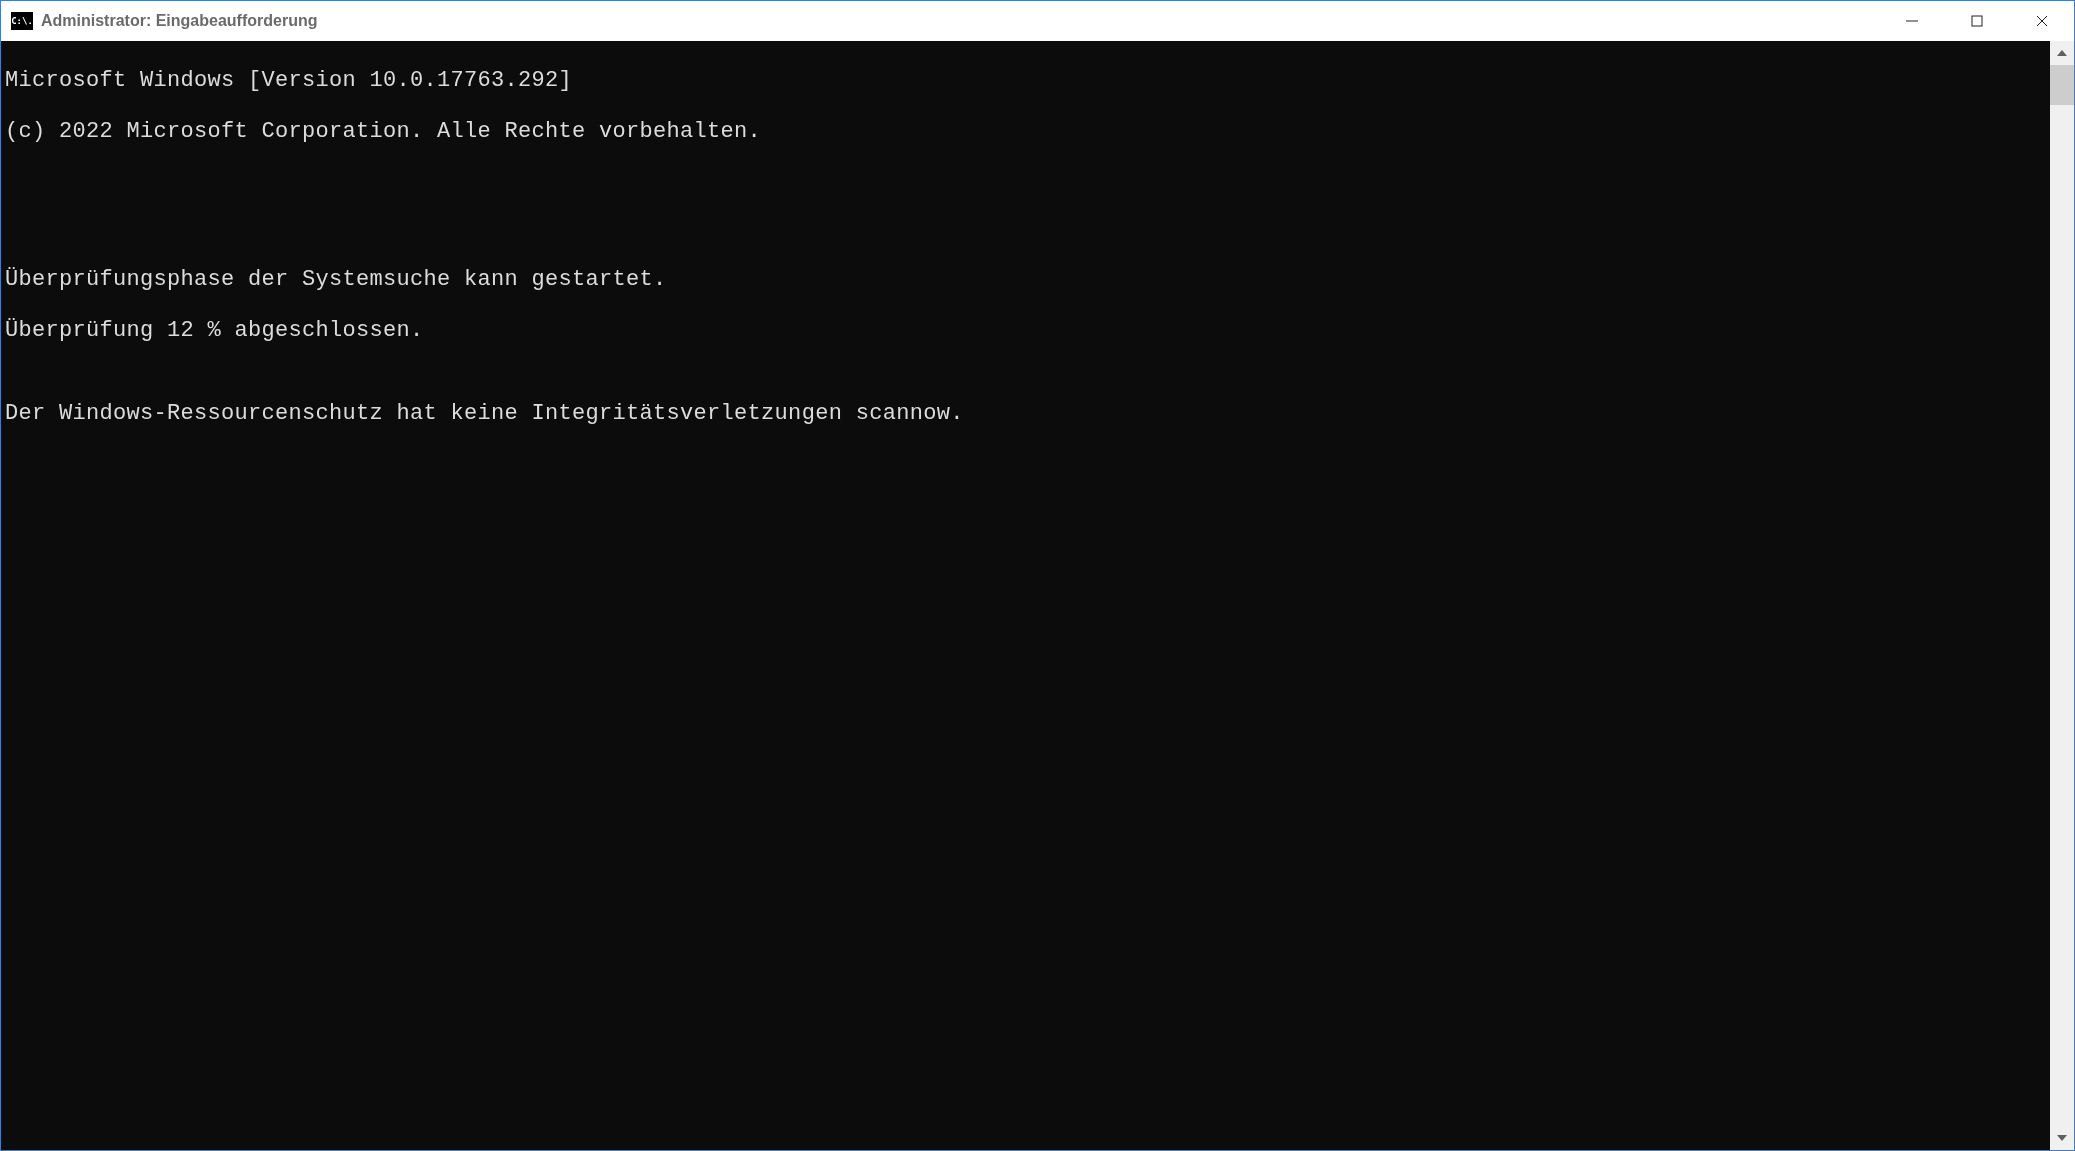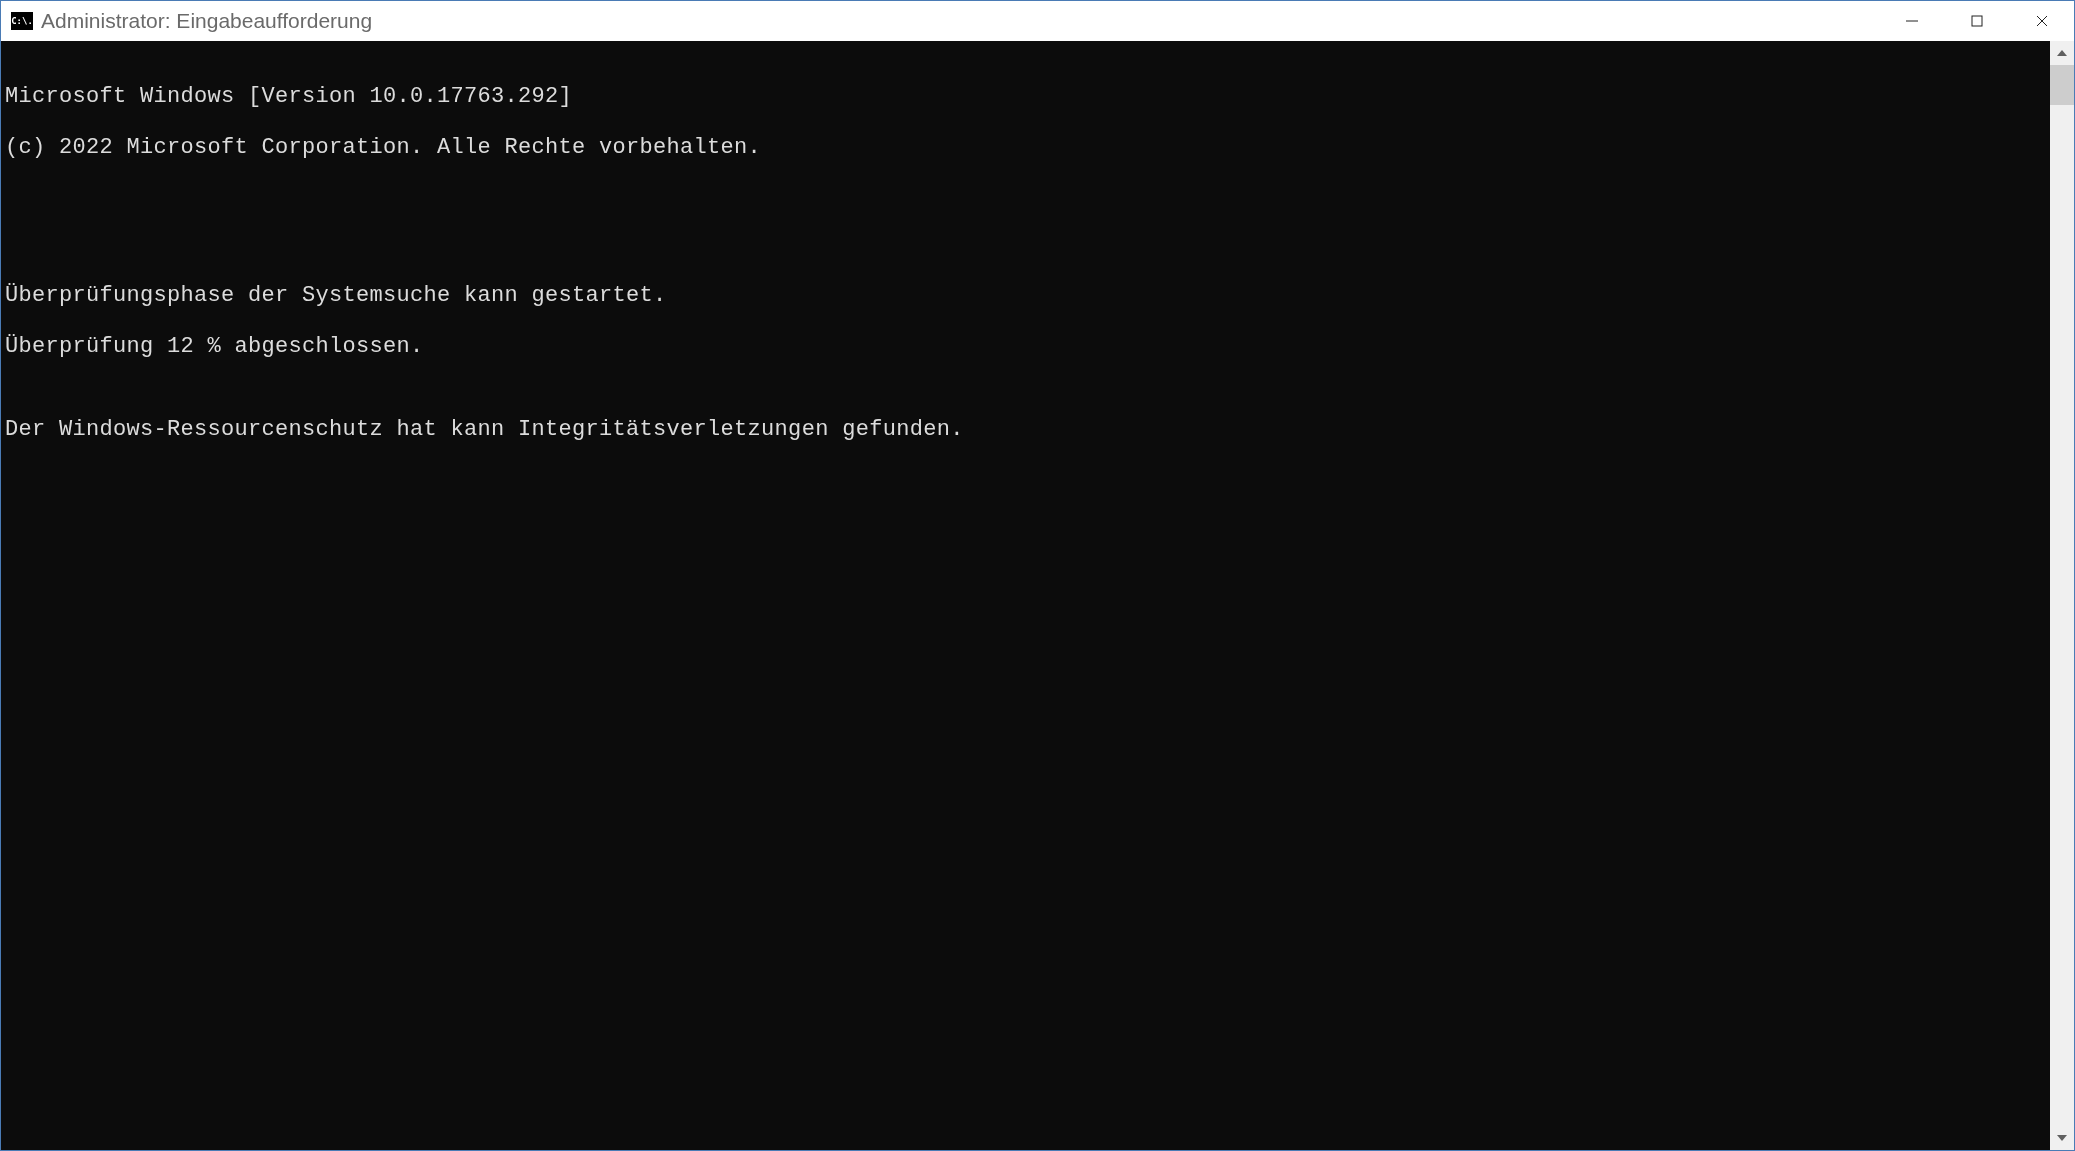--- a/index.html
+++ b/index.html
@@ -37,23 +37,23 @@
       margin-right: 8px;
       display: flex;
       align-items: center;
       justify-content: center;
       color: #fff;
       font-size: 9px;
       font-family: "Consolas", monospace;
       font-weight: bold;
     }
     .titlebar-text {
-      font-size: 21px;
+      font-size: 16px;
       color: #6a6a6a;
-      font-weight: 400;
+      font-weight: 700;
     }
     .window-controls {
       position: absolute;
       right: 0;
       top: 0;
       height: 100%;
       display: flex;
     }
     .win-btn {
       width: 65px;
@@ -74,21 +74,21 @@
       min-height: 0;
       background: #0c0c0c;
     }
     .terminal {
       flex: 1;
       background: #0c0c0c;
       color: #dcdcdc;
       font-family: "Consolas", "Courier New", monospace;
       font-size: 22px;
       line-height: 1.15;
-      padding: 18px 4px;
+      padding: 2px 4px;
       white-space: pre;
       overflow: hidden;
       letter-spacing: 0.3px;
     }
     .scrollbar {
       width: 24px;
       background: #f0f0f0;
       display: flex;
       flex-direction: column;
       flex-shrink: 0;
@@ -149,21 +149,21 @@
   <div class="terminal-container">
     <div class="terminal">
 <div>Microsoft Windows [Version 10.0.17763.292]</div>
 <div>(c) 2022 Microsoft Corporation. Alle Rechte vorbehalten.</div>
 <div class="nbsp"></div>
 <div class="nbsp"></div>
 <div class="nbsp"></div>
 <div>Überprüfungsphase der Systemsuche kann gestartet.</div>
 <div>Überprüfung 12 % abgeschlossen.</div>
 <div class="nbsp"></div>
-<div>Der Windows-Ressourcenschutz hat kann Integritätsverletzungen gefunden.</div>
+<div>Der Windows-Ressourcenschutz hat keine Integritätsverletzungen scannow.</div>
 <div class="nbsp"></div>
     </div>
     <div class="scrollbar">
       <div class="scroll-btn">
         <svg width="10" height="6" viewBox="0 0 10 6">
             <path d="M0 6 L5 0 L10 6 Z" fill="#606060"></path>
           </svg>
       </div>
       <div class="scroll-track">
         <div class="scroll-thumb"></div>

